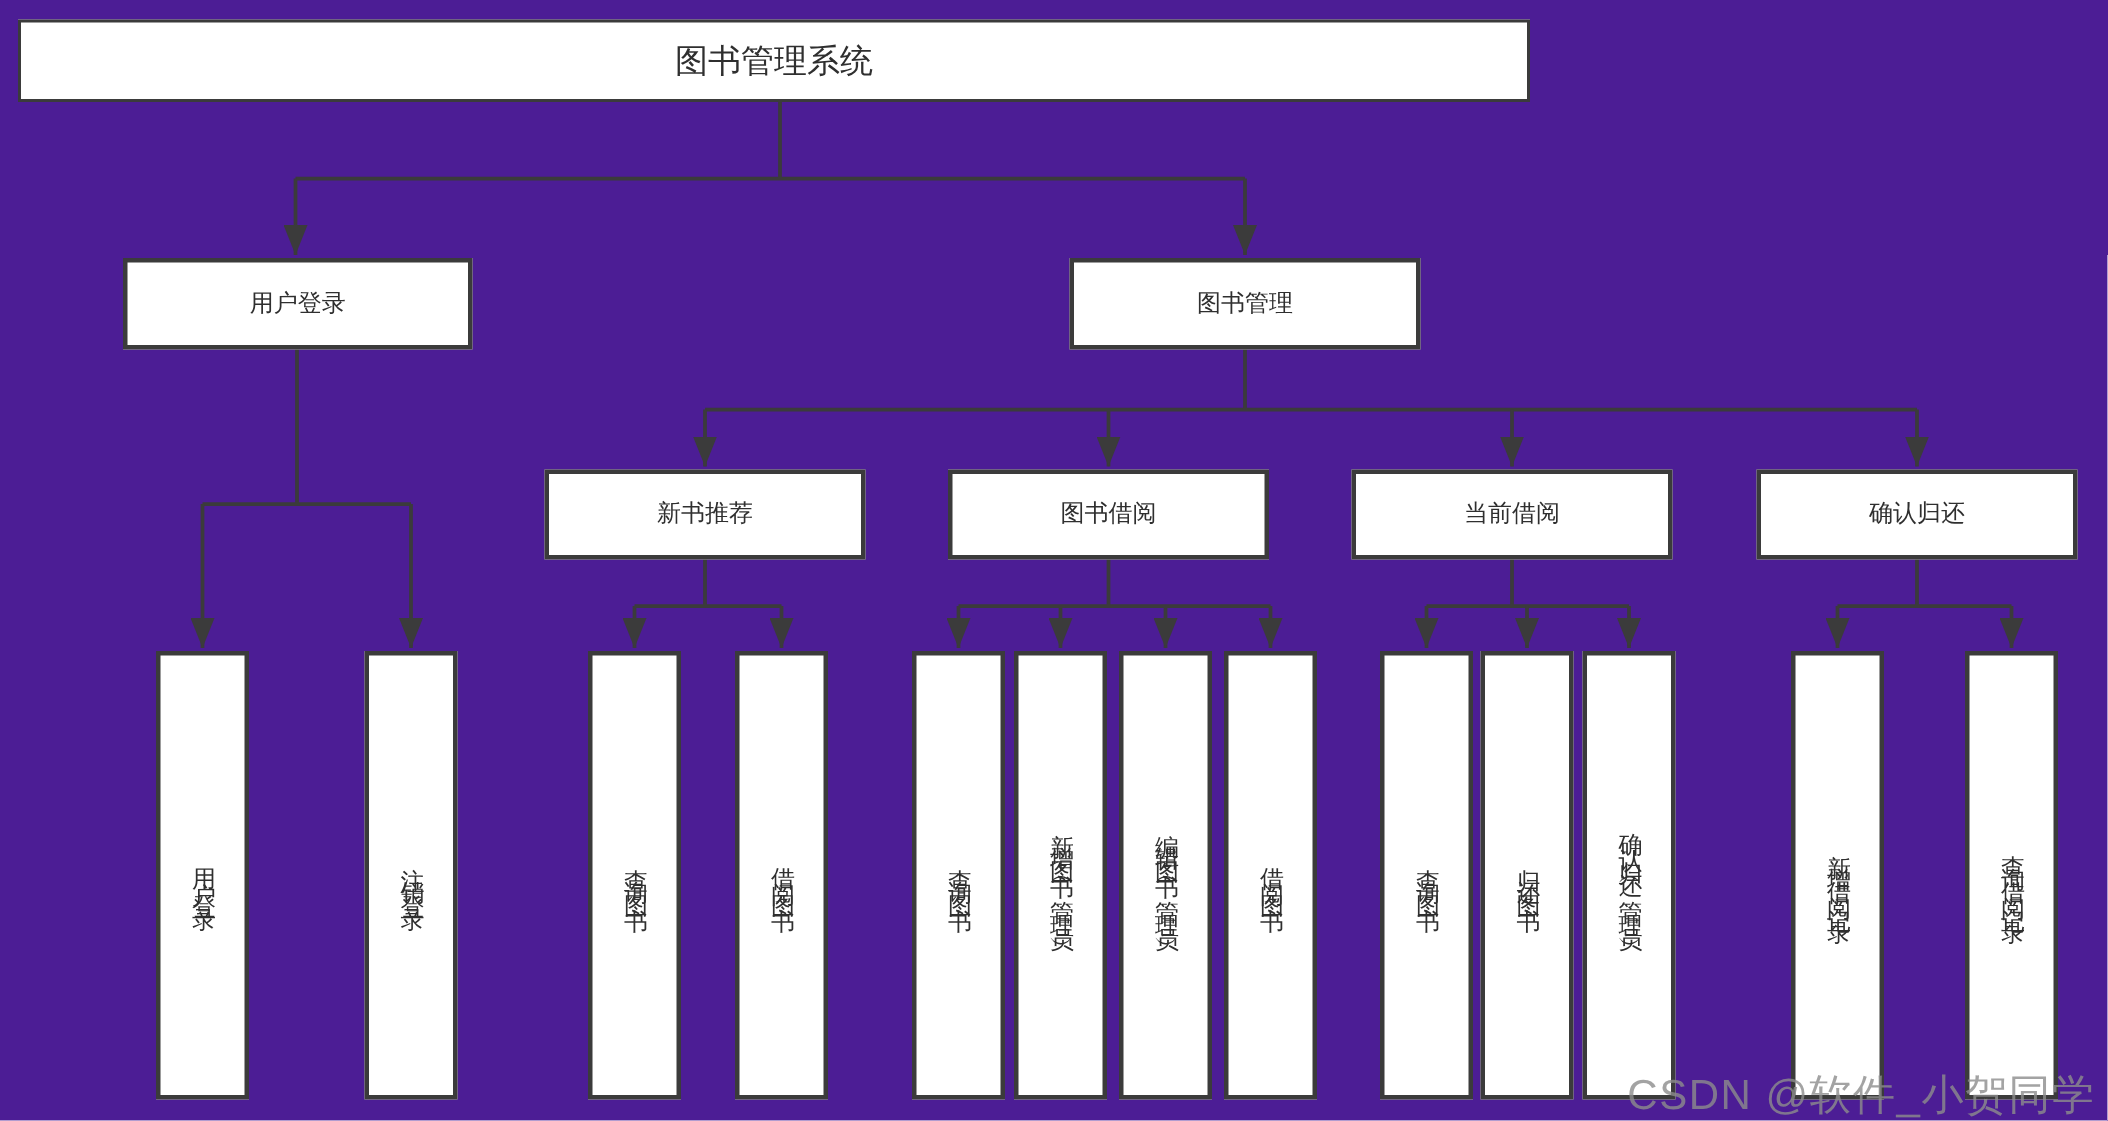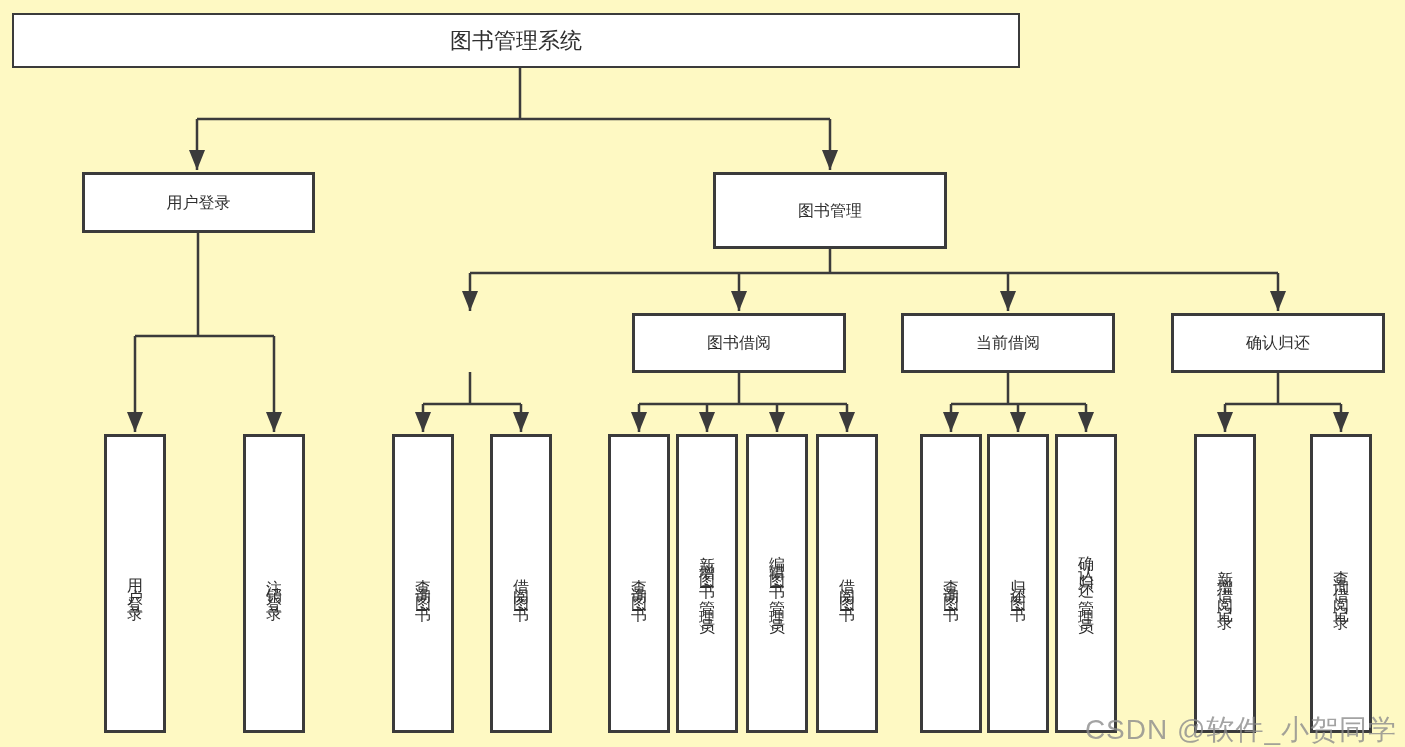--- a/index.html
+++ b/index.html
@@ -4,21 +4,21 @@
 <style>
   html, body {
     margin: 0;
     padding: 0;
     background: #ffffff;
   }
   .canvas {
     position: relative;
     width: 1405px;
     height: 747px;
-    background: #fef9c3;
+    background: #4c1d95;
     font-family: "Liberation Sans", "DejaVu Sans", sans-serif;
     color: #2f2f2f;
     overflow: hidden;
   }
   svg.connectors {
     position: absolute;
     left: 0;
     top: 0;
     z-index: 1;
   }
@@ -103,24 +103,27 @@
     <line x1="1341" y1="404" x2="1341" y2="432" stroke="#3b3b3b" stroke-width="2.5" marker-end="url(#ah)"></line>
   </svg>
 
   <div class="box h root" style="left:12px; top:13px; width:1008px; height:55px;">
     <span>图书管理系统</span>
   </div>
 
   <div class="box h" style="left:82px; top:172px; width:233px; height:61px;">
     <span>用户登录</span>
   </div>
-  <div class="box h" style="left:713px; top:172px; width:234px; height:77px;">
+  <div class="box h" style="left:713px; top:172px; width:234px; height:61px;">
     <span>图书管理</span>
   </div>
 
+  <div class="box h" style="left:363px; top:313px; width:214px; height:60px;">
+    <span>新书推荐</span>
+  </div>
   <div class="box h" style="left:632px; top:313px; width:214px; height:60px;align-items:center;">
     <span>图书借阅</span>
   </div>
   <div class="box h" style="left:901px; top:313px; width:214px; height:60px;">
     <span>当前借阅</span>
   </div>
   <div class="box h" style="left:1171px; top:313px; width:214px; height:60px;">
     <span>确认归还</span>
   </div>
 

